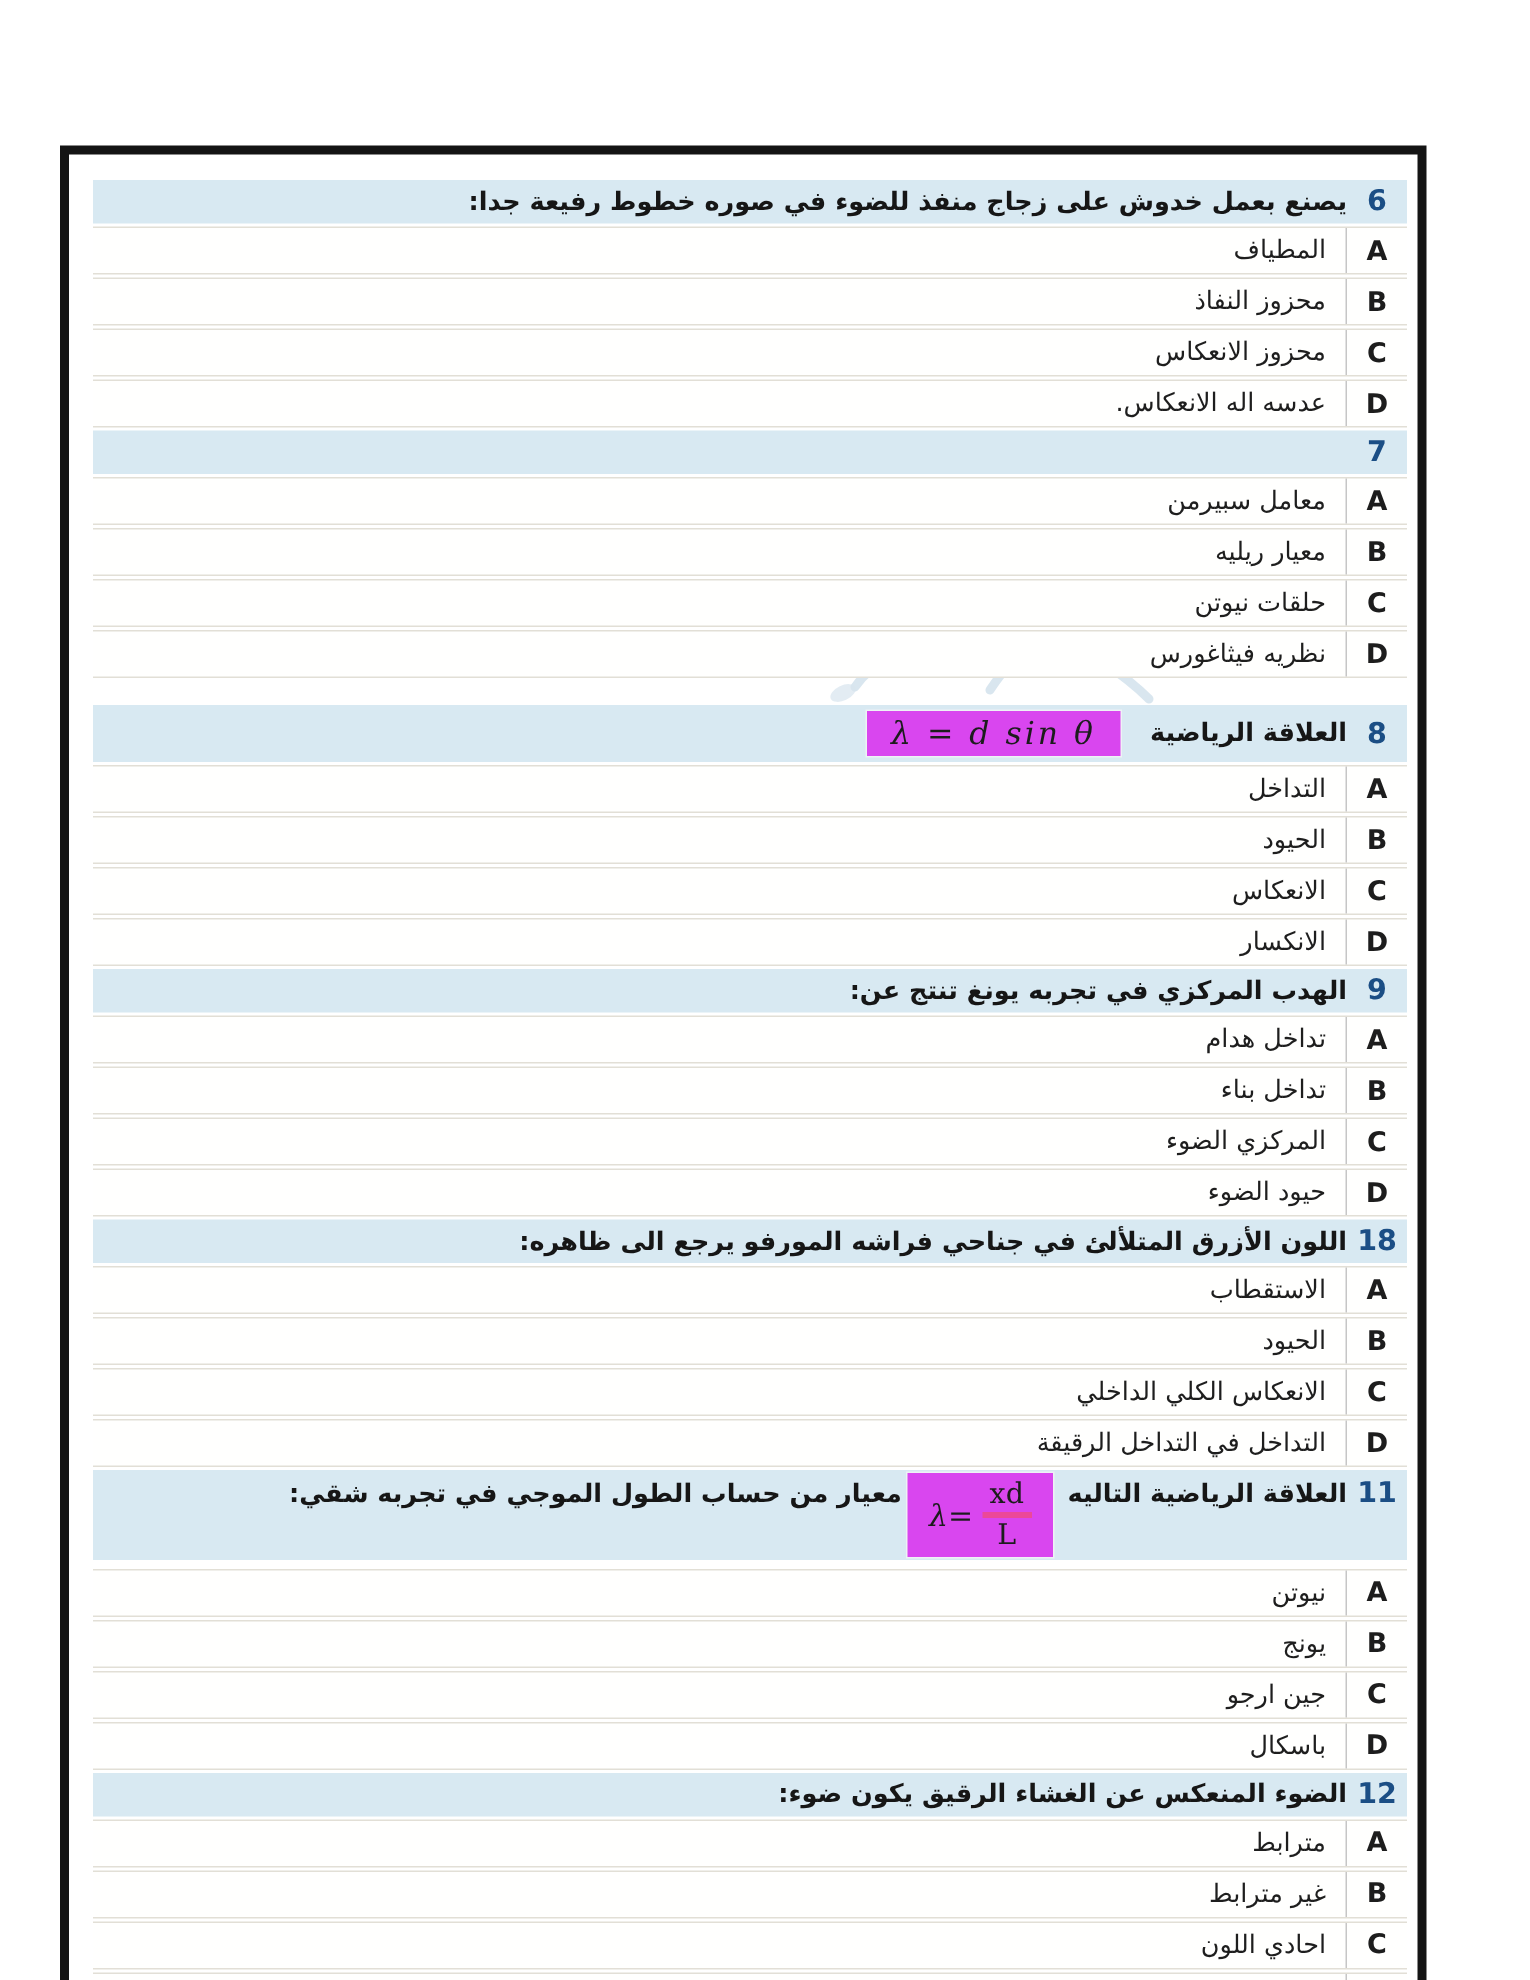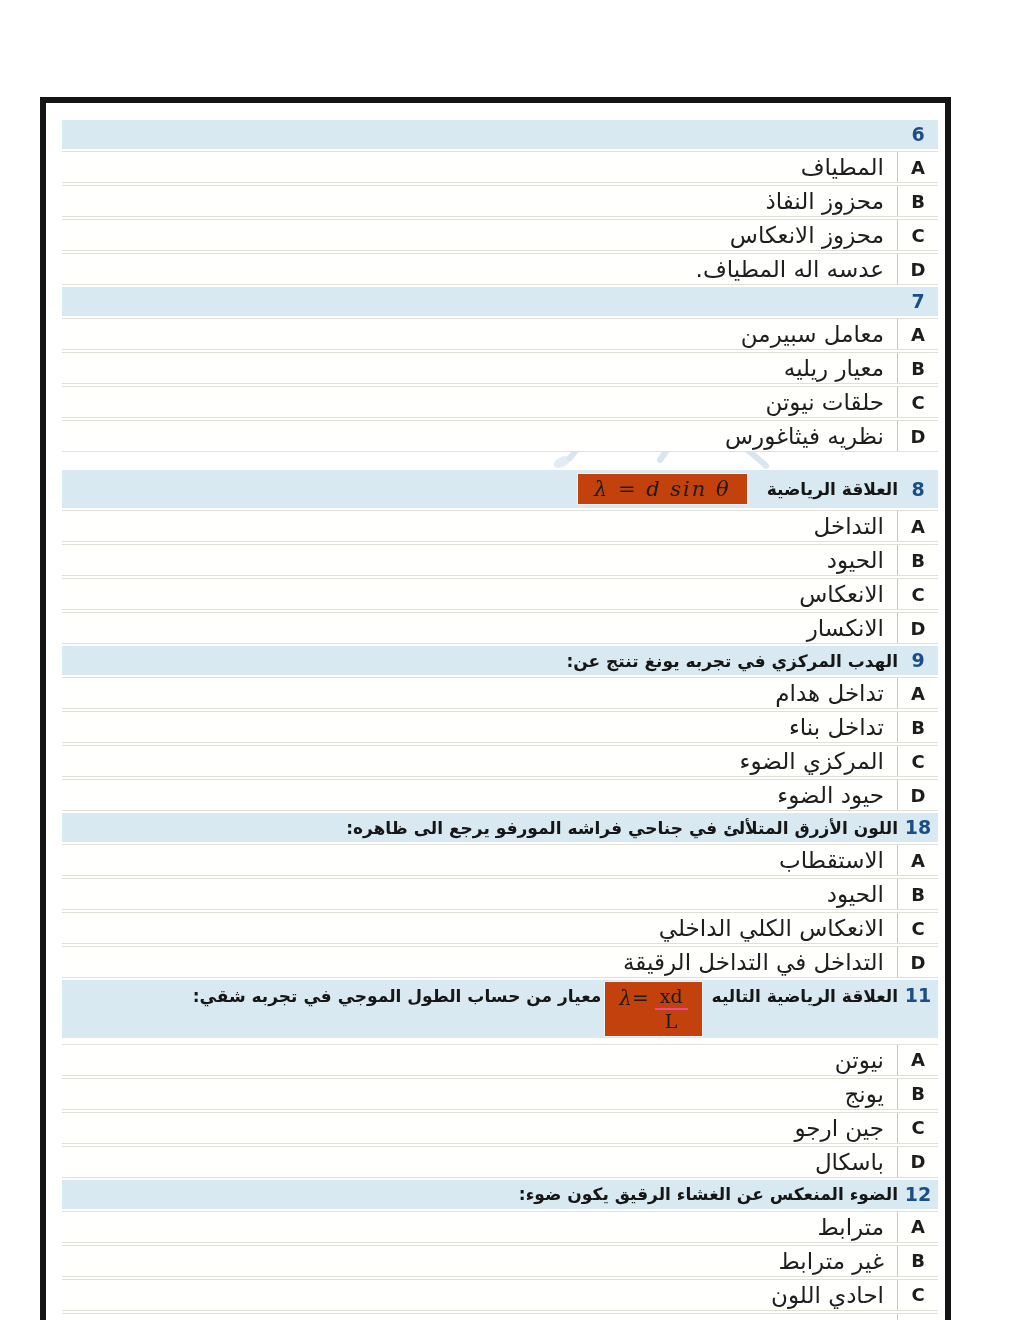--- a/index.html
+++ b/index.html
@@ -18,39 +18,39 @@
       min-height:29px;margin-bottom:2px;}
   .qn{flex:0 0 40px;text-align:center;font-weight:bold;font-size:19px;
       color:var(--qnum,#1b4e85);line-height:1;}
   .qt{font-weight:bold;font-size:17px;color:#161616;padding-left:6px;}
   .qh-f8{min-height:38px;}
   .qh-f8 .qt{margin-left:10px;}
   .qh-f11{min-height:54px;align-items:flex-start;}
   .qh-f11 .qn,.qh-f11 .qt{margin-top:6px;}
 
   
-  .fbox{background:#c2410c;direction:ltr;display:flex;justify-content:center;
+  .fbox{background:#d946ef;direction:ltr;display:flex;align-items:center;justify-content:center;
         padding:3px 16px;margin:2px 4px;box-shadow:0 0 0 1px #eef2f5;}
   .math{font-family:"DejaVu Serif","Liberation Serif",serif;font-style:italic;
         font-size:21px;color:#1c1c1c;letter-spacing:2px;}
   .fbox-frac{padding:4px 14px;margin-top:2px;}
   .frac-pre{font-family:"DejaVu Serif","Liberation Serif",serif;font-style:italic;
             font-size:20px;color:#1c1c1c;margin-right:6px;}
   .frac{display:inline-flex;flex-direction:column;align-items:center;
         font-family:"DejaVu Serif","Liberation Serif",serif;font-size:19px;color:#1c1c1c;line-height:1.1;}
-  .frac .num{border-bottom:2px solid #ec4899;padding:0 5px 1px;}
+  .frac .num{border-bottom:4px solid #ec4899;padding:0 5px 1px;}
   .frac .den{padding-top:1px;}
 
   
   .opt{display:flex;align-items:center;background:#fffffe;
        border-top:1px solid var(--row-border,#e2dfd6);border-bottom:1px solid var(--row-border,#e2dfd6);
        height:30px;margin-bottom:2px;}
   .lt{flex:0 0 40px;text-align:center;font-size:18px;font-weight:600;color:#1d1d1d;
       border-left:1px solid #c6c6c6;align-self:stretch;display:flex;align-items:center;justify-content:center;}
-  .tx{font-size:23px;color:#1e1e1e;padding-right:13px;}
+  .tx{font-size:17px;color:#1e1e1e;padding-right:13px;}
 
   .spacer16{height:16px;}
   .spacer4{height:4px;}
 </style>
 </head>
 <body>
 
 <div class="page">
 
   <div class="frame"></div>
@@ -60,36 +60,37 @@
     <path d="M120 44 Q132 26 140 22" stroke="#ccdde9" stroke-width="6" fill="none" stroke-linecap="round" opacity="0.75"></path>
     <path d="M196 26 Q214 38 226 50" stroke="#ccdde9" stroke-width="6" fill="none" stroke-linecap="round" opacity="0.75"></path>
     <ellipse cx="22" cy="46" rx="9" ry="5" fill="#d7e4ee" opacity="0.7" transform="rotate(-25 22 46)"></ellipse>
   </svg>
 
   <div class="content">
 
     <div>
       <div class="qh">
         <span class="qn">6</span>
+        <span class="qt">يصنع بعمل خدوش على زجاج منفذ للضوء في صوره خطوط رفيعة جدا:</span>
       </div>
       <div class="opt">
         <span class="lt">A</span>
         <span class="tx">المطياف</span>
       </div>
       <div class="opt">
         <span class="lt">B</span>
         <span class="tx">محزوز النفاذ</span>
       </div>
       <div class="opt">
         <span class="lt">C</span>
         <span class="tx">محزوز الانعكاس</span>
       </div>
       <div class="opt">
         <span class="lt">D</span>
-        <span class="tx">عدسه اله المطياف.</span>
+        <span class="tx">عدسه اله الانعكاس.</span>
       </div>
     </div>
 
     <div>
       <div class="qh">
         <span class="qn">7</span>
       </div>
       <div class="opt">
         <span class="lt">A</span>
         <span class="tx">معامل سبيرمن</span>

